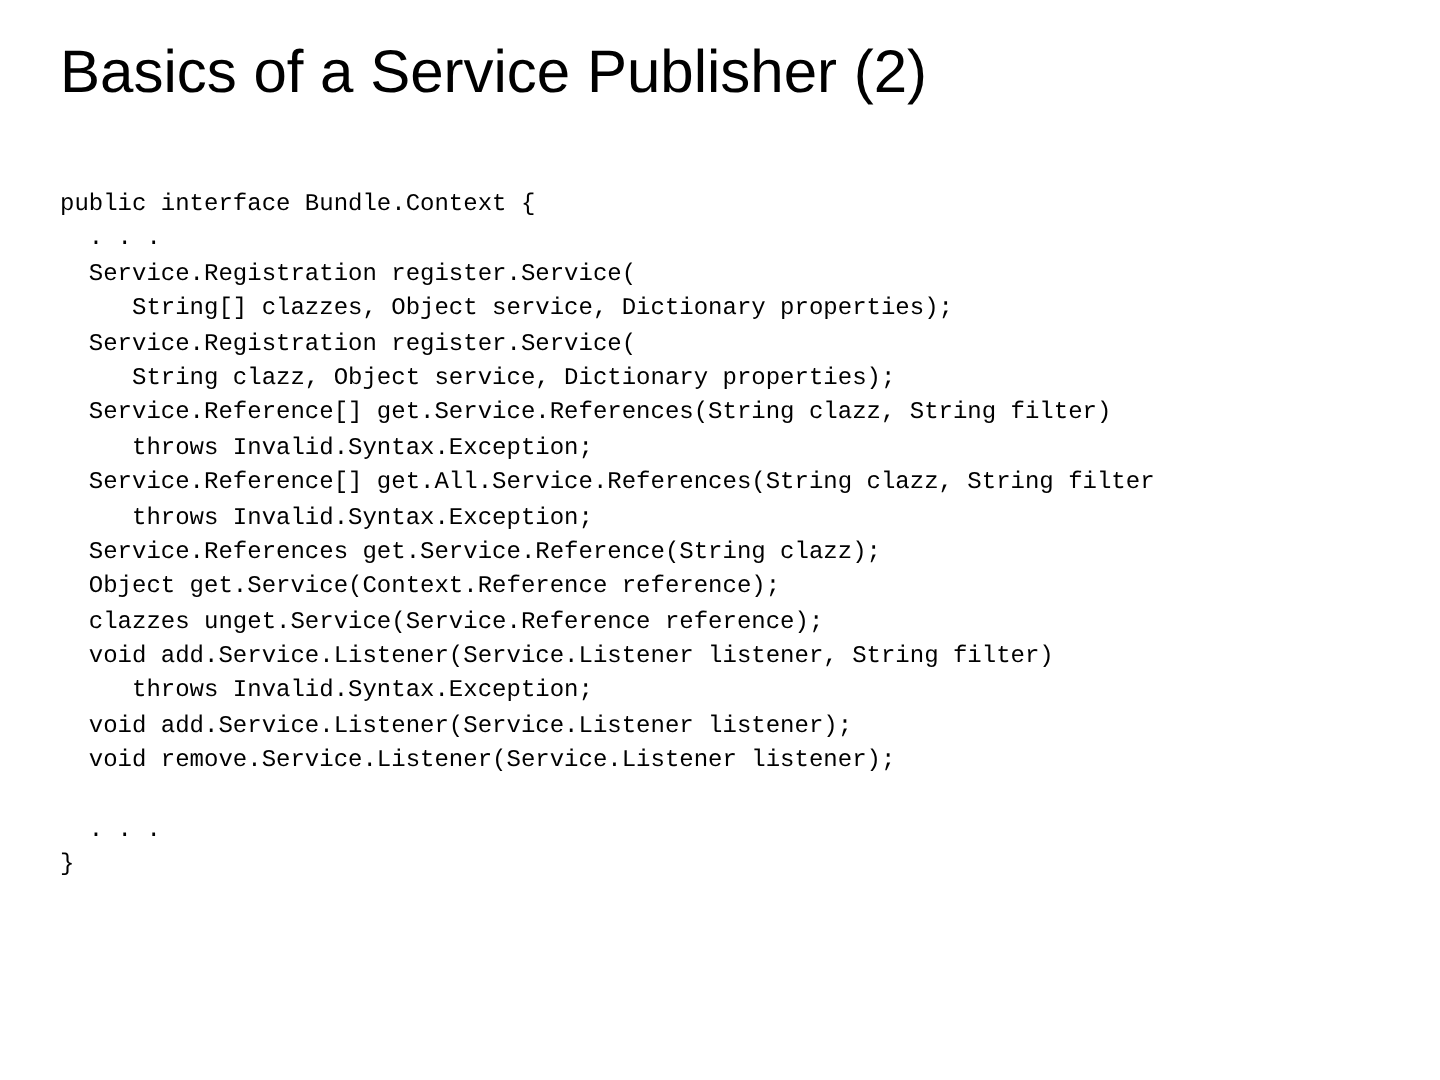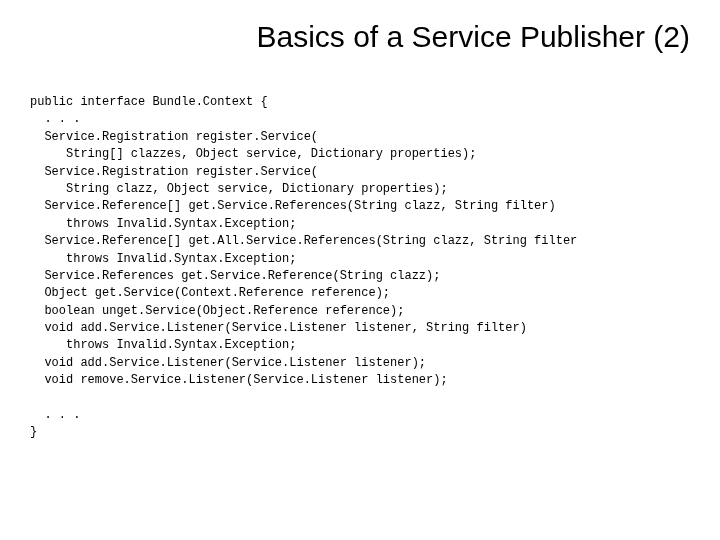--- a/index.html
+++ b/index.html
@@ -12,21 +12,21 @@
     overflow: hidden;
   }
   .slide {
     padding: 20px 30px 0 30px;
   }
   .title {
     font-size: 30px;
     font-weight: normal;
     color: #000;
     margin: 0 0 40px 0;
-    text-align: right;
+    text-align: left;
     white-space: nowrap;
   }
   .code {
     font-family: "Courier New", Courier, monospace;
     font-size: 12px;
     line-height: 1.45;
     color: #000;
     white-space: pre;
   }
   .bold {
@@ -44,21 +44,21 @@
 <span class="bold">  Service.Registration register.Service(</span>
 <span class="bold">     String[] clazzes, Object service, Dictionary properties);</span>
 <span class="bold">  Service.Registration register.Service(</span>
 <span class="bold">     String clazz, Object service, Dictionary properties);</span>
 <span>  Service.Reference[] get.Service.References(String clazz, String filter)</span>
 <span>     throws Invalid.Syntax.Exception;</span>
 <span>  Service.Reference[] get.All.Service.References(String clazz, String filter</span>
 <span>     throws Invalid.Syntax.Exception;</span>
 <span>  Service.References get.Service.Reference(String clazz);</span>
 <span>  Object get.Service(Context.Reference reference);</span>
-<span>  boolean unget.Service(Object.Reference reference);</span>
+<span>  clazzes unget.Service(Service.Reference reference);</span>
 <span>  void add.Service.Listener(Service.Listener listener, String filter)</span>
 <span>     throws Invalid.Syntax.Exception;</span>
 <span>  void add.Service.Listener(Service.Listener listener);</span>
 <span>  void remove.Service.Listener(Service.Listener listener);</span>
 <span></span>
 <span>  . . .</span>
 <span>}</span></div>
 </div>
 
 </body></html>

